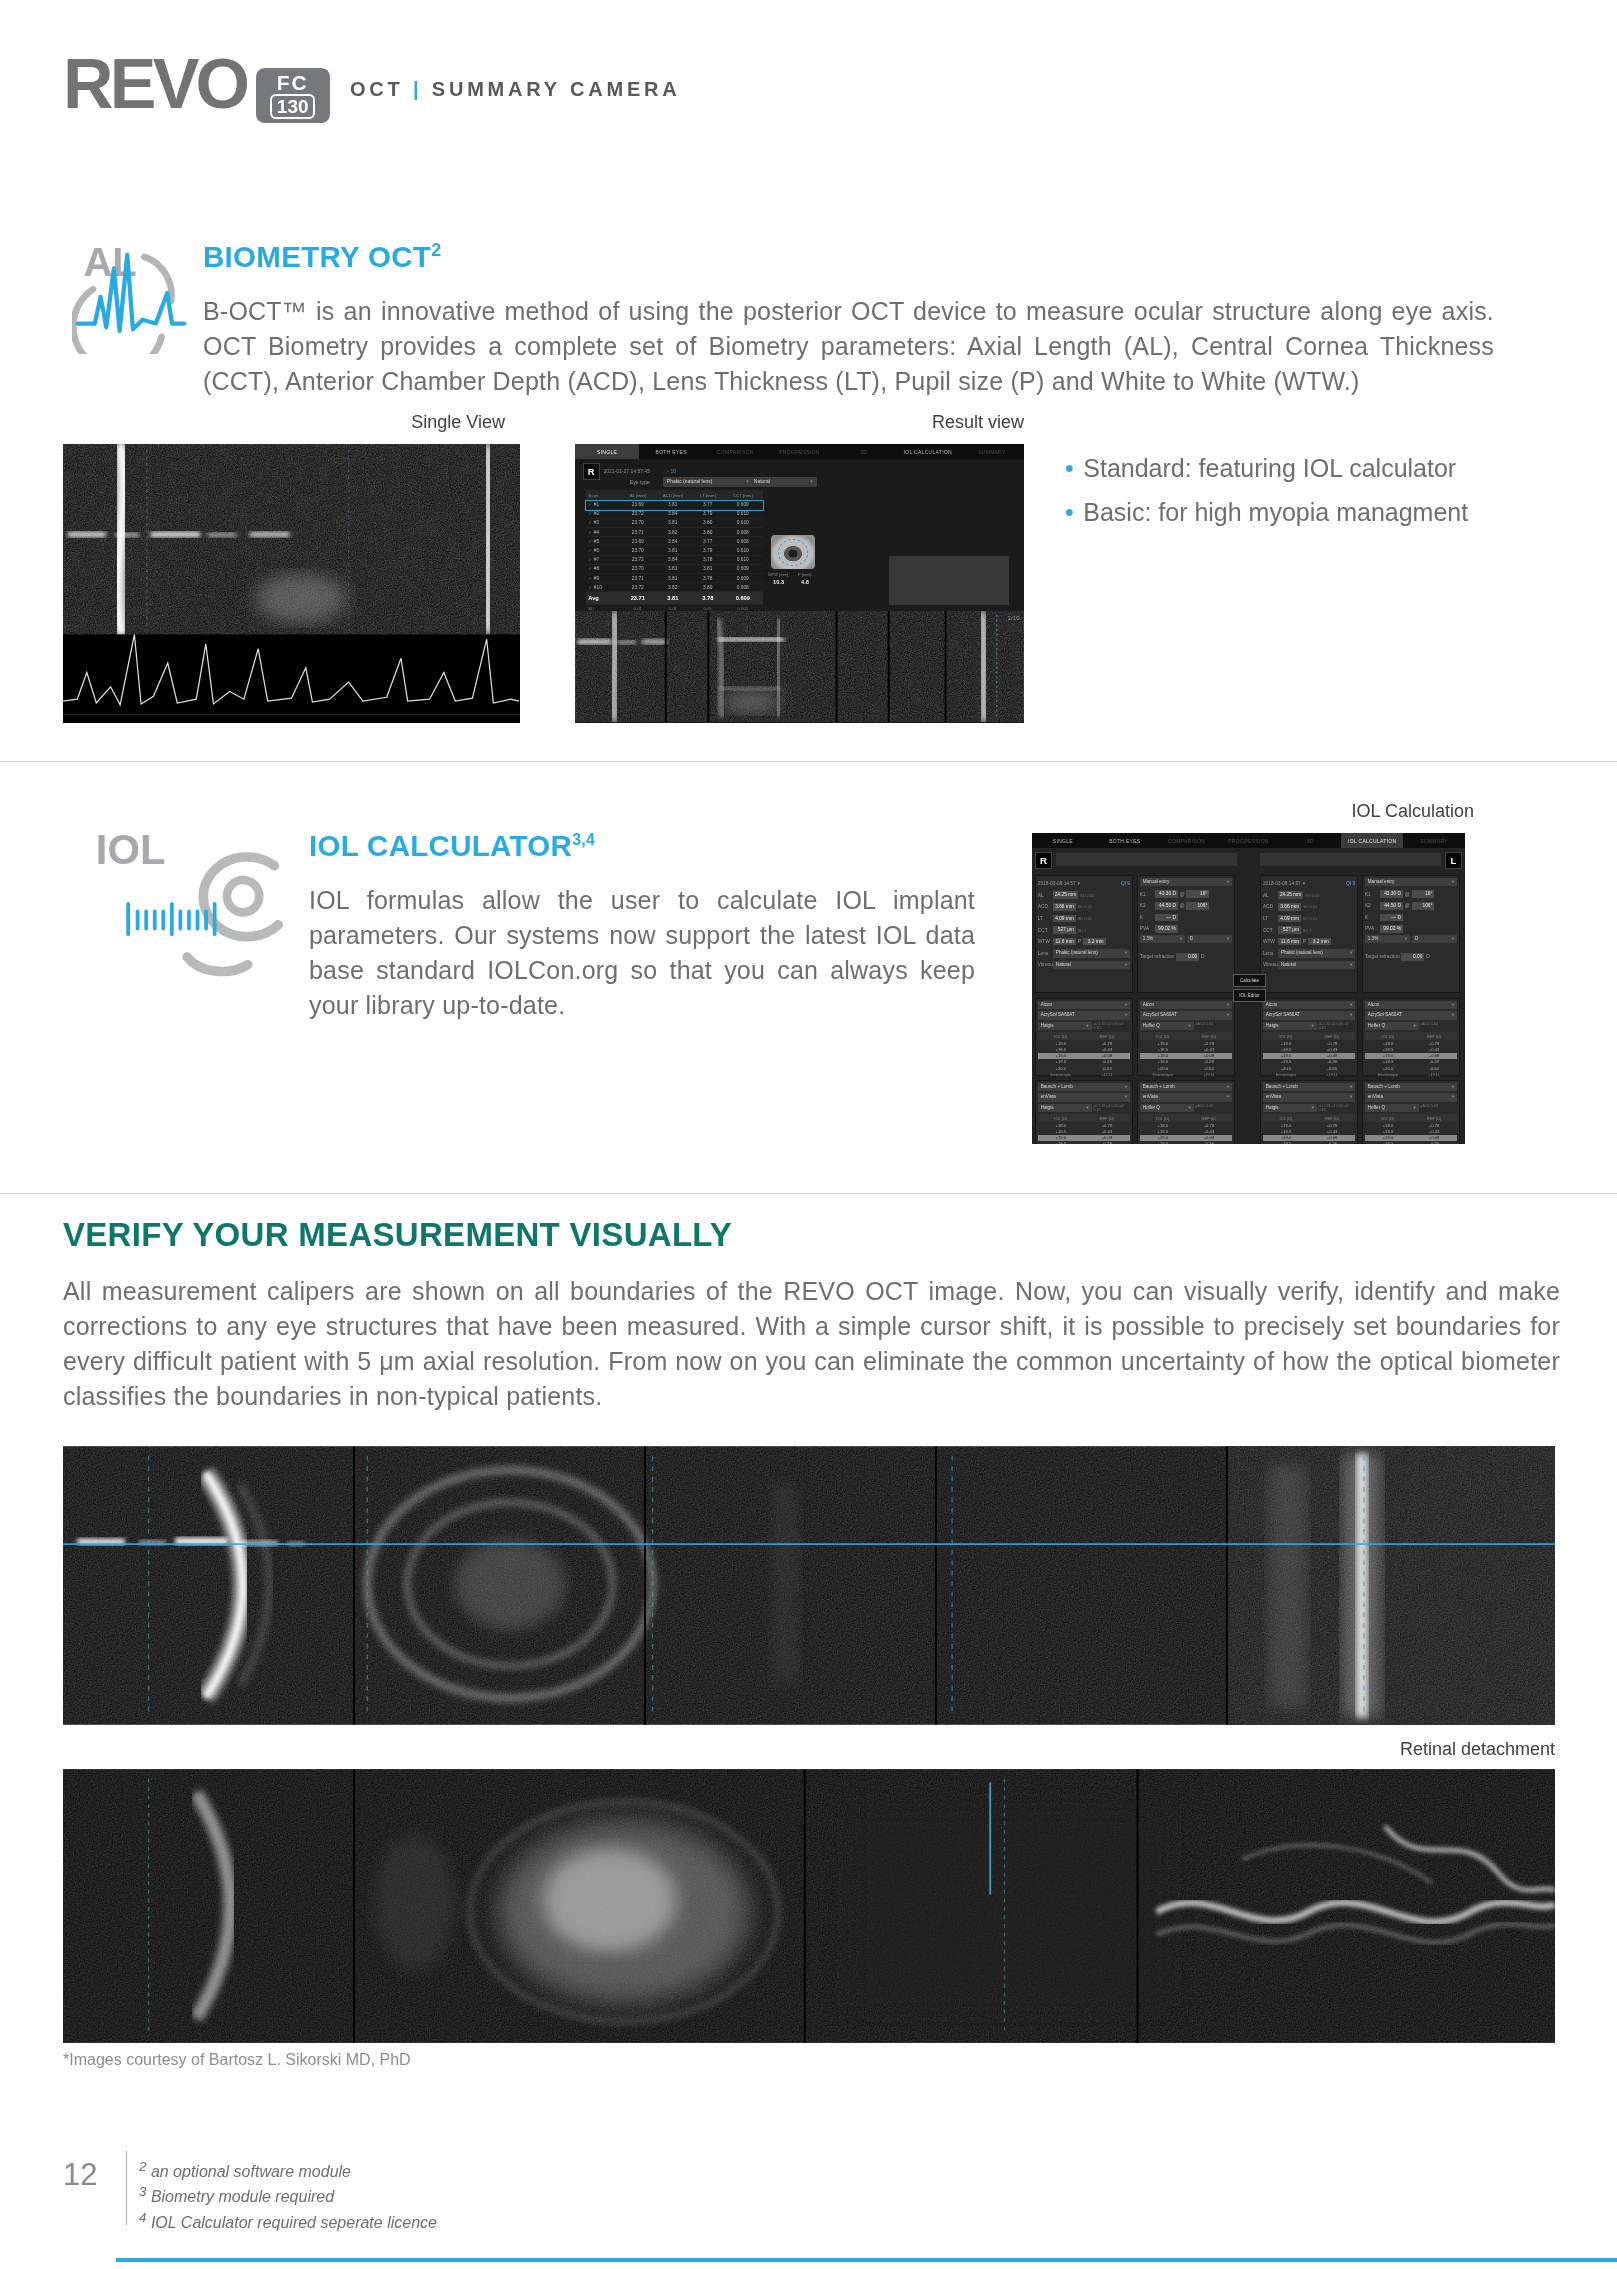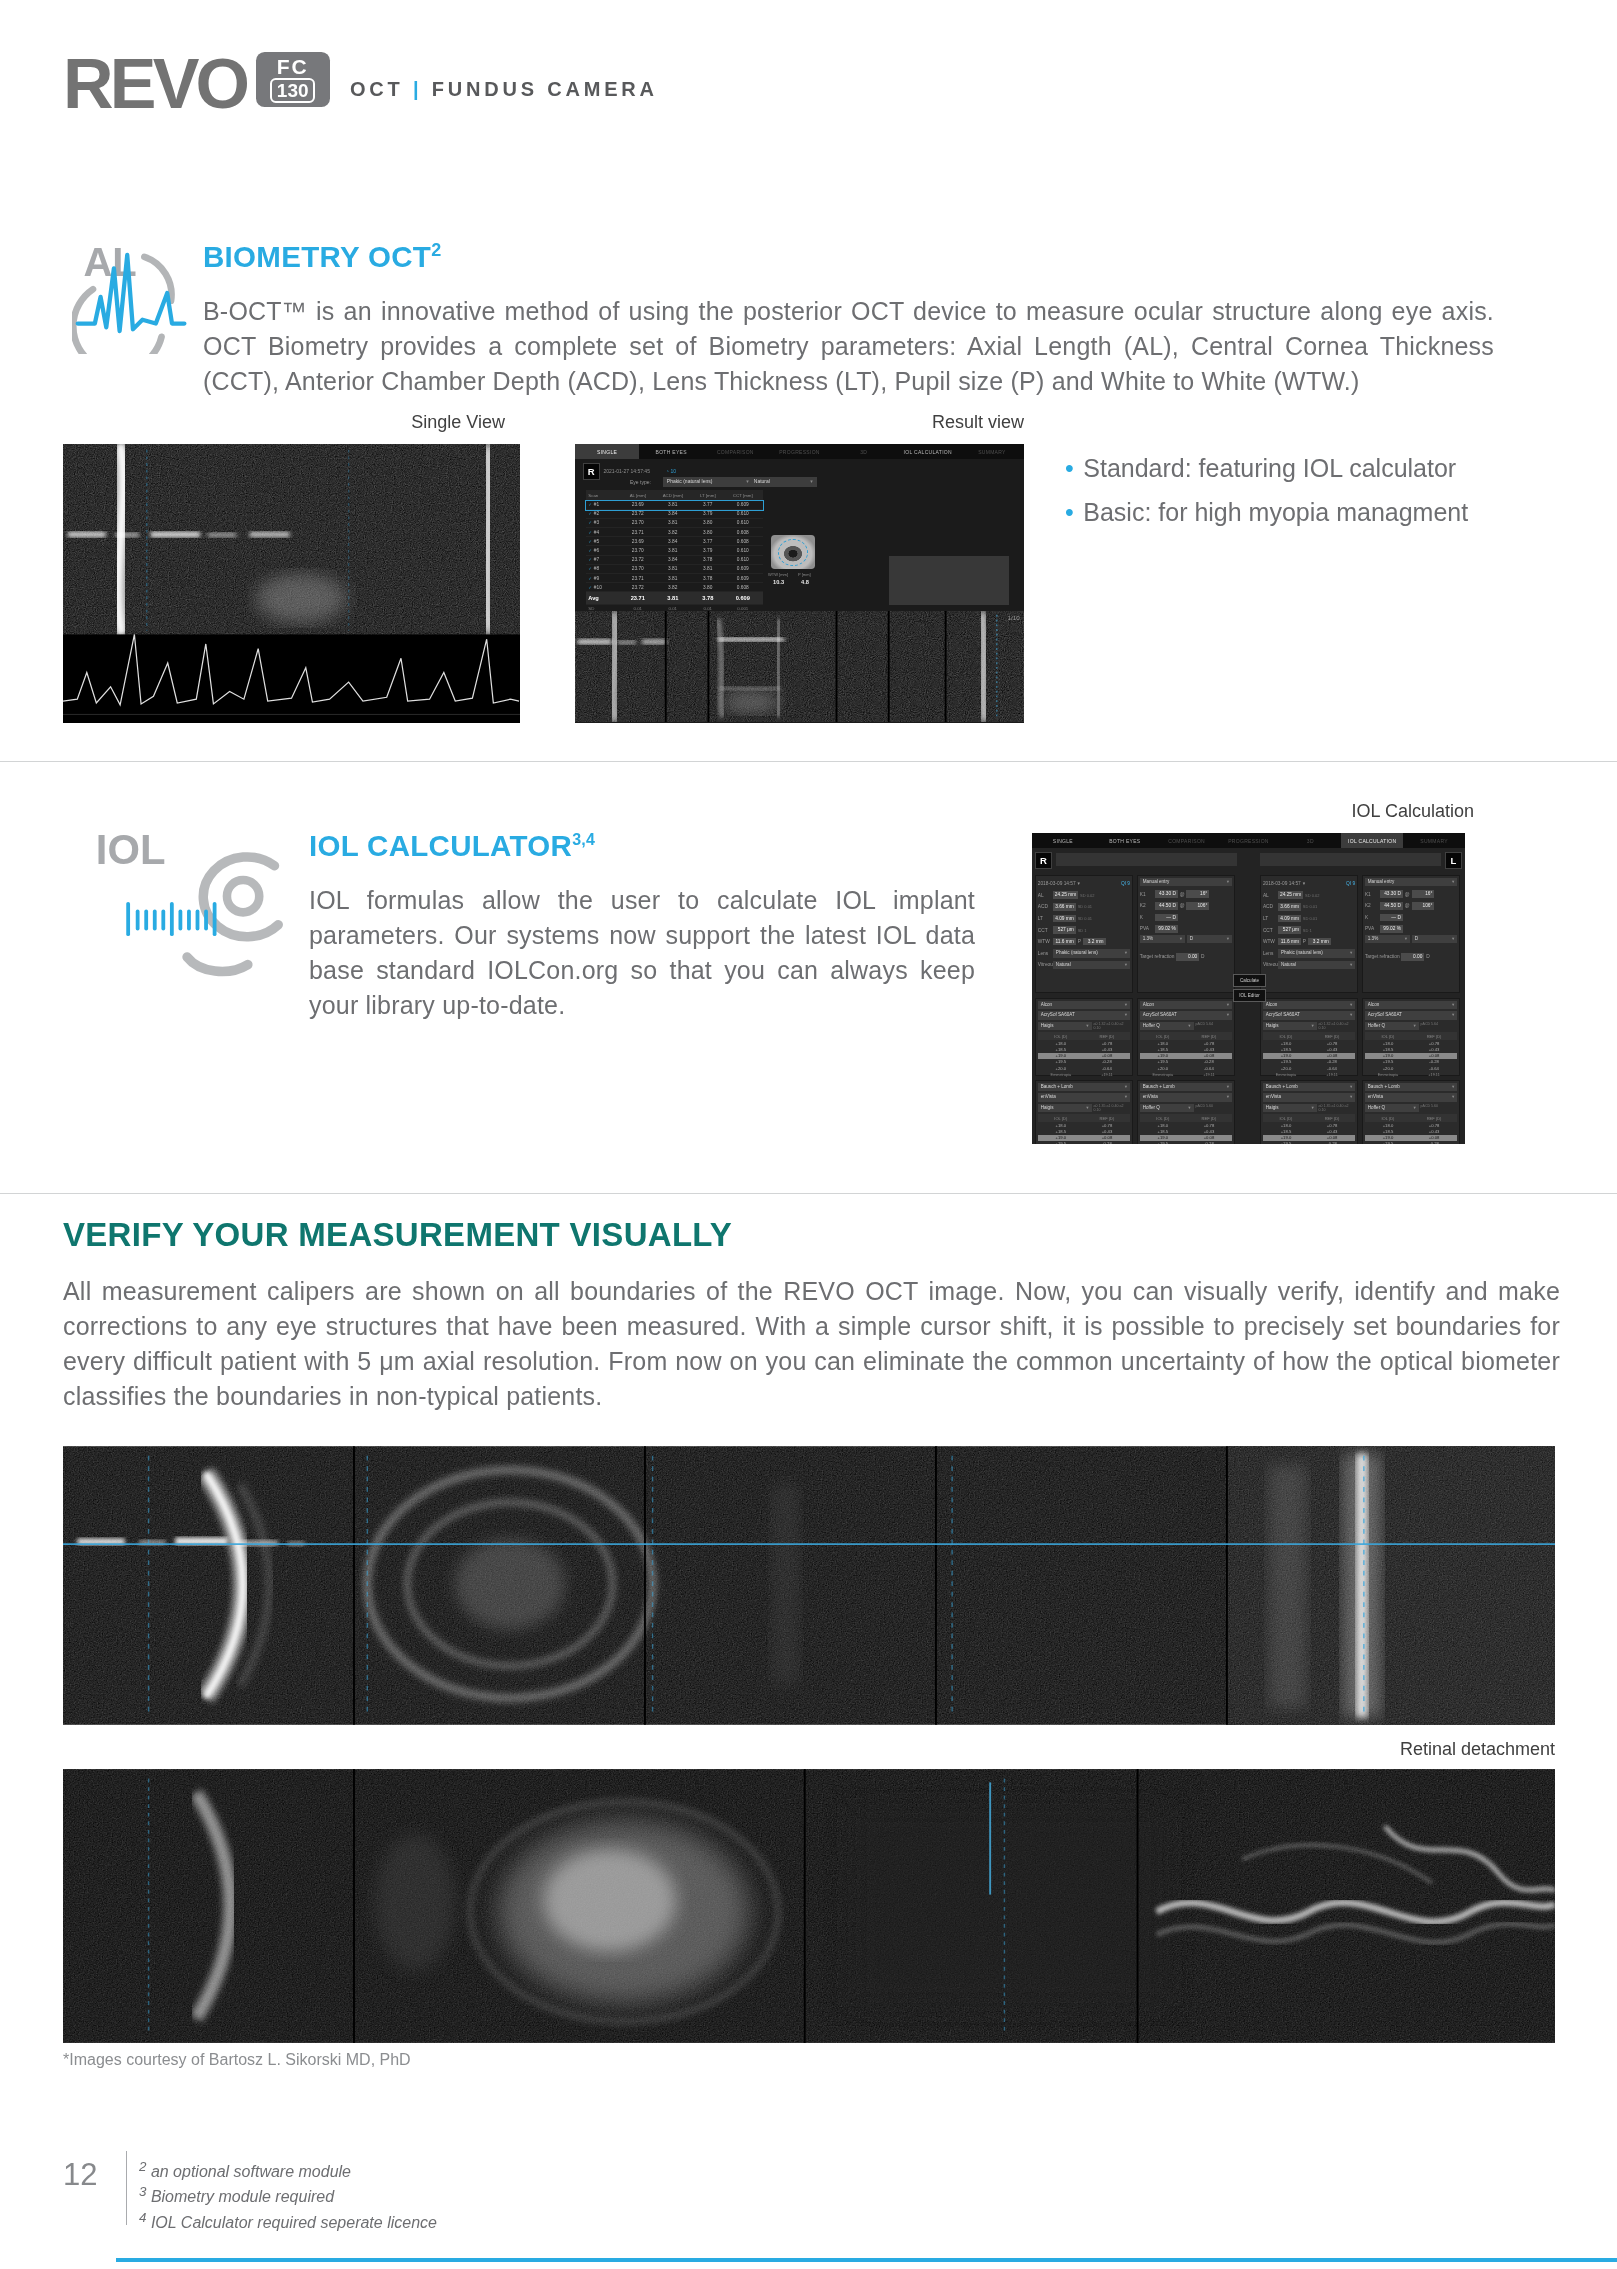--- a/index.html
+++ b/index.html
@@ -80,29 +80,29 @@
   .inote{font-size:3.6px;color:#777;line-height:1.15;width:42%;}
   .iddrow{display:flex;gap:1.9px;align-items:flex-start;}
 </style>
 </head>
 <body>
 
 <div class="page">
 
   <div class="abs" style="left:63px;top:49px;display:flex;align-items:flex-start;gap:9.5px;">
     <span class="logo-word">REVO</span>
-    <div class="logo-badge" style="margin-top:3px;">
+    <div class="logo-badge" style="margin-top:19px;">
       <span class="fc">FC</span>
       <span class="n130">130</span>
     </div>
   </div>
   <div class="abs subtitle" style="left:350px;top:78px;">
     <span>OCT</span>
     <span class="pipe">|</span>
-    <span>FUNDUS CAMERA</span>
+    <span>SUMMARY CAMERA</span>
   </div>
 
   <svg class="abs" style="left:72px;top:234px;" width="120" height="120" viewBox="0 0 126 126">
     <text x="12" y="44" font-family="Liberation Sans,sans-serif" font-size="42" font-weight="bold" fill="#a7a9ac">AL</text>
     <path d="M76,24 a42,42 0 0 1 28,46" fill="none" stroke="#b3b5b7" stroke-width="7" stroke-linecap="round"></path>
     <path d="M22,58 a47,47 0 1 0 72,50" fill="none" stroke="#b3b5b7" stroke-width="7" stroke-linecap="round"></path>
     <polyline points="6,94 24,94 30,66 36,98 44,36 50,102 58,22 64,100 74,90 88,94 100,62 105,94 118,94" fill="none" stroke="#29abe2" stroke-width="4.5" stroke-linejoin="round" stroke-linecap="round"></polyline>
   </svg>
 
   <h2 class="abs h-sec" style="left:203px;top:240px;">

